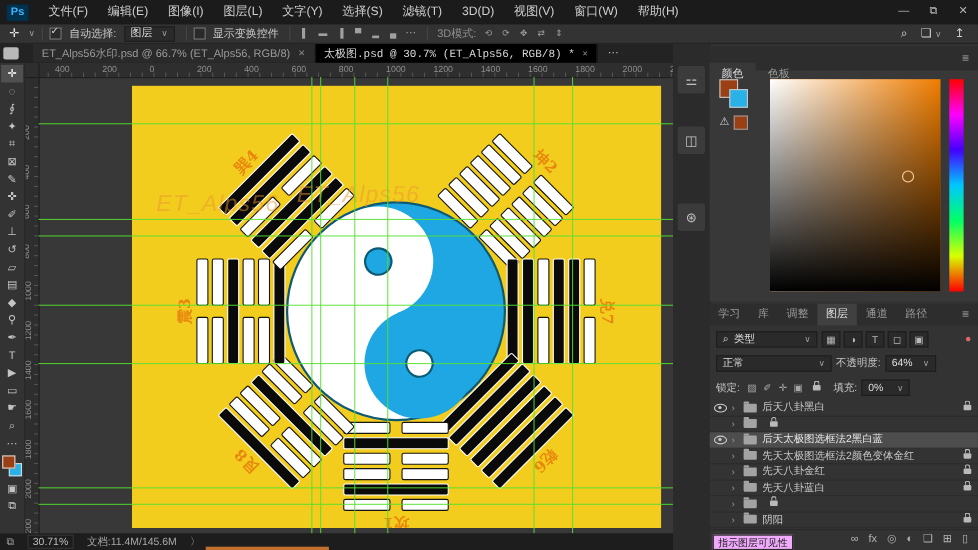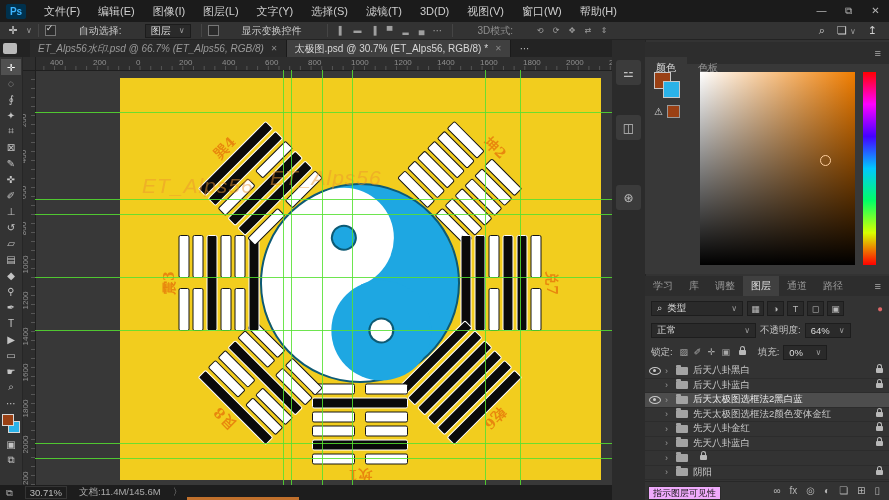--- a/index.html
+++ b/index.html
@@ -17,28 +17,28 @@
   .optionsbar{position:absolute;left:0;top:22px;width:889px;height:17px;background:#333;
               border-bottom:1px solid #232323;display:flex;align-items:center;font-size:10px;color:#c9c9c9;z-index:10;}
   .opt-tool{width:26px;text-align:center;color:#e0e0e0;font-size:11px;}
   .sep{width:1px;height:13px;background:#454545;margin:0 6px;}
   .cb{width:9px;height:9px;border:1px solid #777;background:#2a2a2a;margin-right:4px;position:relative;flex:none;}
   .cb.checked:after{content:"✓";position:absolute;left:0px;top:-3px;font-size:9px;color:#ddd;}
   .dropdown{background:#2a2a2a;border:1px solid #1c1c1c;padding:0 5px;height:12px;line-height:12px;
             display:flex;gap:8px;color:#ddd;align-items:center;margin:0 4px;}
   .chev{color:#9a9a9a;font-size:8px;}
   .opticon{width:16px;text-align:center;color:#9f9f9f;font-size:8px;}
-  .optlabel{margin:0 19px;white-space:nowrap;}
+  .optlabel{margin:0 3px;white-space:nowrap;}
   .opt-right{margin-left:auto;display:flex;align-items:center;gap:12px;padding-right:12px;color:#cfcfcf;font-size:11px;}
   
   .tabbar{position:absolute;left:0;top:40px;width:612px;height:17px;background:#232323;display:flex;align-items:stretch;padding-left:30px;z-index:9;}
   .stub{position:absolute;left:3px;top:3px;width:14px;height:11px;background:#b9b9b9;border-radius:2px;}
   .dtab{display:flex;align-items:center;gap:7px;font-size:10px;background:#2a2a2a;color:#9a9a9a;
         border-right:1px solid #1a1a1a;padding:0 8px;white-space:nowrap;}
-  .dtab.active{background:#404040;color:#d8d8d8;}
+  .dtab.active{background:#000000;color:#d8d8d8;font-family:Liberation Mono, monospace;}
   .dtab .x{color:#8a8a8a;font-size:8px;}
   .tabmore{color:#bbb;font-size:10px;line-height:17px;padding:0 9px;}
   
   .toolbar{position:absolute;left:0;top:57px;width:22px;height:428px;background:#333;border-right:1px solid #262626;
            display:flex;flex-direction:column;align-items:center;padding-top:2px;z-index:8;}
   .tool{width:20px;height:16px;display:flex;align-items:center;justify-content:center;color:#c4c4c4;font-size:10px;flex:none;}
   .tool.active{background:#505050;color:#fff;}
   .tbswatches{position:relative;width:18px;height:19px;margin:3px 0;flex:none;}
   .fgsw,.bgsw{position:absolute;width:10px;height:10px;border:1px solid #d8d8d8;}
   .fgsw{left:0;top:0;z-index:2;}.bgsw{right:0;bottom:0;}
@@ -184,21 +184,21 @@
       <span>⌕</span>
       <span><span>❏</span> <span class="chev">∨</span></span>
       <span>↥</span>
     </span>
   </div>
 
   <div class="tabbar">
     <span class="stub"></span>
     <span id="doctabs" style="display:flex;">
         <div class="dtab">
-          <div style="display: inline; font-style: italic;">ET_Alps56水印.psd @ 66.7% (ET_Alps56, RGB/8)</div>
+          <div style="display: inline;">ET_Alps56水印.psd @ 66.7% (ET_Alps56, RGB/8)</div>
           <div class="x">✕</div>
         </div>
         <div class="dtab active">
           <div style="display: inline;">太极图.psd @ 30.7% (ET_Alps56, RGB/8) *</div>
           <div class="x">✕</div>
         </div>
       </span>
     <span class="tabmore">⋯</span>
   </div>
 
@@ -524,21 +524,20 @@
             <div class="folder"></div>
             <div class="lname">后天八卦黑白</div>
             <div class="lockbox">
               <div class="lockicon"></div>
             </div>
           </div>
           <div class="lrow">
             <div class="eyebox"></div>
             <div class="rowchev">›</div>
             <div class="folder"></div>
-            <div class="lname">后天八卦蓝白</div>
             <div class="lockbox">
               <div class="lockicon"></div>
             </div>
           </div>
           <div class="lrow selected">
             <div class="eyebox">
               <div class="eye"></div>
             </div>
             <div class="rowchev">›</div>
             <div class="folder"></div>

